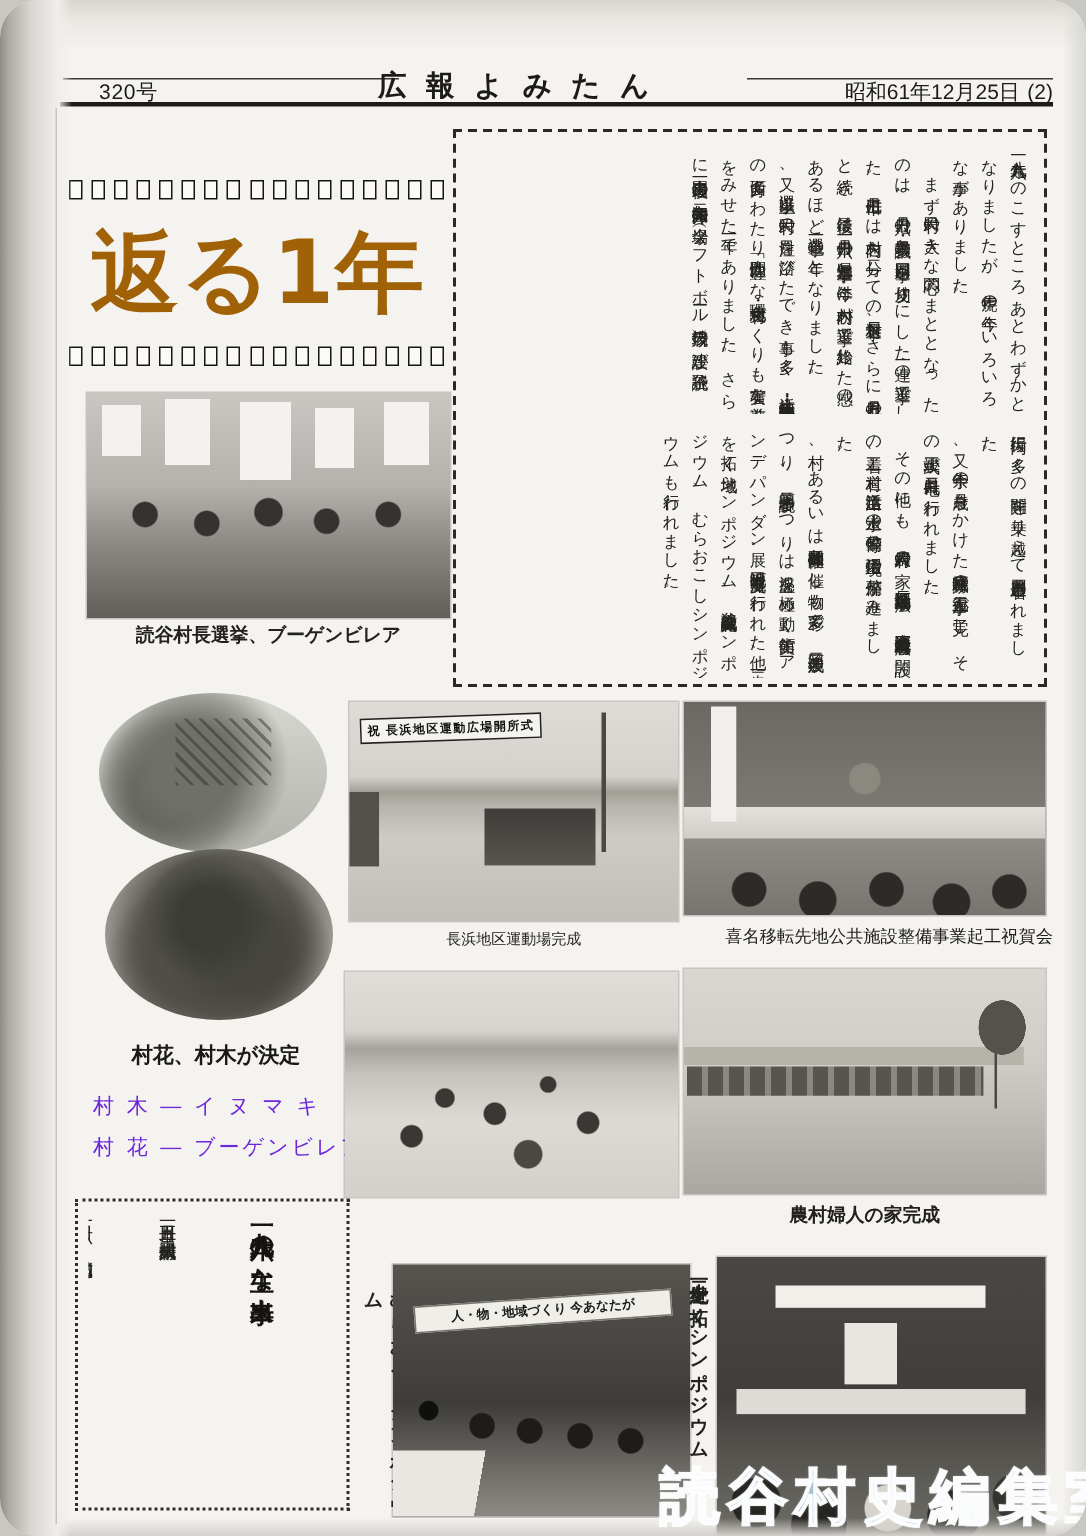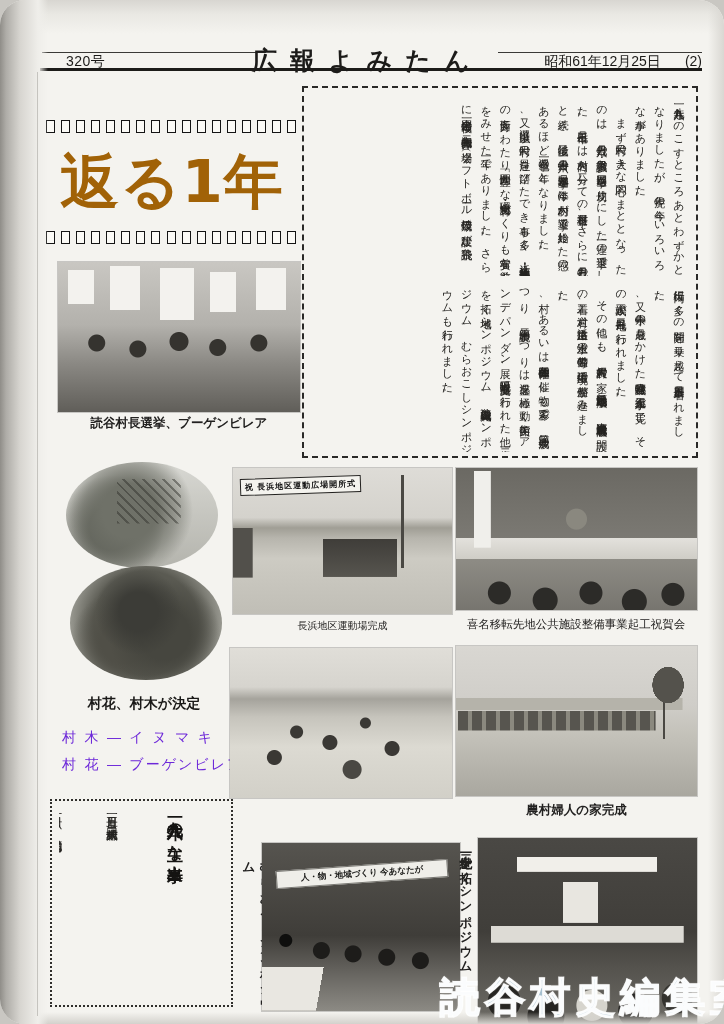--- a/index.html
+++ b/index.html
@@ -15,23 +15,23 @@
   .edge-bottom{position:absolute;left:0;bottom:0;width:100%;height:12px;z-index:3;pointer-events:none;
     background:linear-gradient(0deg,#d3d1cc 0,rgba(244,243,239,0) 12px);}
   .crease{position:absolute;left:37px;top:72px;width:1px;height:944px;background:rgba(120,118,112,.35);z-index:4;}
 
   
   .rule-thin{position:absolute;height:1px;background:#3a3936;top:52px;}
   .rule-thin.l{left:42px;width:224px;}
   .rule-thin.r{left:498px;width:204px;}
   .rule-thick{position:absolute;left:40px;top:68px;width:662px;height:3px;background:#1c1b19;}
   .issue{position:absolute;left:66px;top:53px;font-size:14px;letter-spacing:.5px;}
-  .masthead{position:absolute;left:252px;top:44px;width:220px;text-align:left;font-size:25px;
+  .masthead{position:absolute;left:252px;top:44px;width:220px;text-align:left;font-size:19px;
     font-weight:600;letter-spacing:13px;font-family:Liberation Sans, sans-serif;white-space:nowrap;}
-  .hdate{position:absolute;left:470px;top:53px;width:232px;display:flex;justify-content:flex-end;gap:24px;font-size:14px;}
+  .hdate{position:absolute;left:470px;top:53px;width:232px;display:flex;justify-content:flex-end;gap:5px;font-size:14px;}
 
   
   .sq-row{position:absolute;left:46px;width:250px;height:14px;display:flex;justify-content:space-between;}
   .sq-row i{width:9px;height:13px;border:1.5px solid #141414;background:#fbfaf6;box-sizing:border-box;}
   .sq-top{top:120px;} .sq-bot{top:231px;}
   .headline{position:absolute;left:44px;top:136px;width:256px;height:92px;line-height:92px;text-align:center;
     font-size:59px;font-weight:700;letter-spacing:1px;white-space:nowrap;color:#a16207;
     font-family:"DejaVu Sans","Liberation Sans",sans-serif;}
 
   
@@ -96,21 +96,21 @@
   .ph-kina{left:456px;top:468px;width:241px;height:142px;background:
     linear-gradient(#f0efeb,#f0efeb) no-repeat 8% 4% / 7% 54%,
     radial-gradient(circle at 50% 36%, #8a887f 0 10px, transparent 11px),
     linear-gradient(#e3e1dc,#cfcdc6) no-repeat 0 58% / 100% 15%,
     radial-gradient(circle at 18% 88%, #2c2b28 0 11px, transparent 12px),
     radial-gradient(circle at 37% 93%, #2c2b28 0 12px, transparent 13px),
     radial-gradient(circle at 56% 88%, #2c2b28 0 11px, transparent 12px),
     radial-gradient(circle at 74% 94%, #2c2b28 0 12px, transparent 13px),
     radial-gradient(circle at 90% 89%, #2c2b28 0 11px, transparent 12px),
     linear-gradient(180deg,#6b6963 0%,#7b7973 50%,#8f8d86 62%,#77756f 100%);}
-  .cap-kina{left:450px;top:617px;width:252px;font-size:11.5px;font-weight:400;}
+  .cap-kina{left:450px;top:617px;width:252px;font-size:11.5px;font-weight:400;text-align:right;}
 
   .ph-ikeda{left:230px;top:648px;width:222px;height:150px;background:
     radial-gradient(circle at 30% 56%, #3a3834 0 6px, transparent 7px),
     radial-gradient(circle at 45% 63%, #3a3834 0 7px, transparent 8px),
     radial-gradient(circle at 61% 50%, #3a3834 0 5px, transparent 6px),
     radial-gradient(circle at 73% 67%, #3a3834 0 7px, transparent 8px),
     radial-gradient(circle at 20% 73%, #3a3834 0 7px, transparent 8px),
     radial-gradient(circle at 55% 81%, #4a4843 0 9px, transparent 10px),
     linear-gradient(180deg,#e0ded8 0%,#d6d4ce 26%,#a5a39c 34%,#c6c4bc 46%,#dcdad2 66%,#d2d0c8 100%);}
   .cap-ikeda{left:230px;top:804px;width:222px;font-size:12.5px;}

